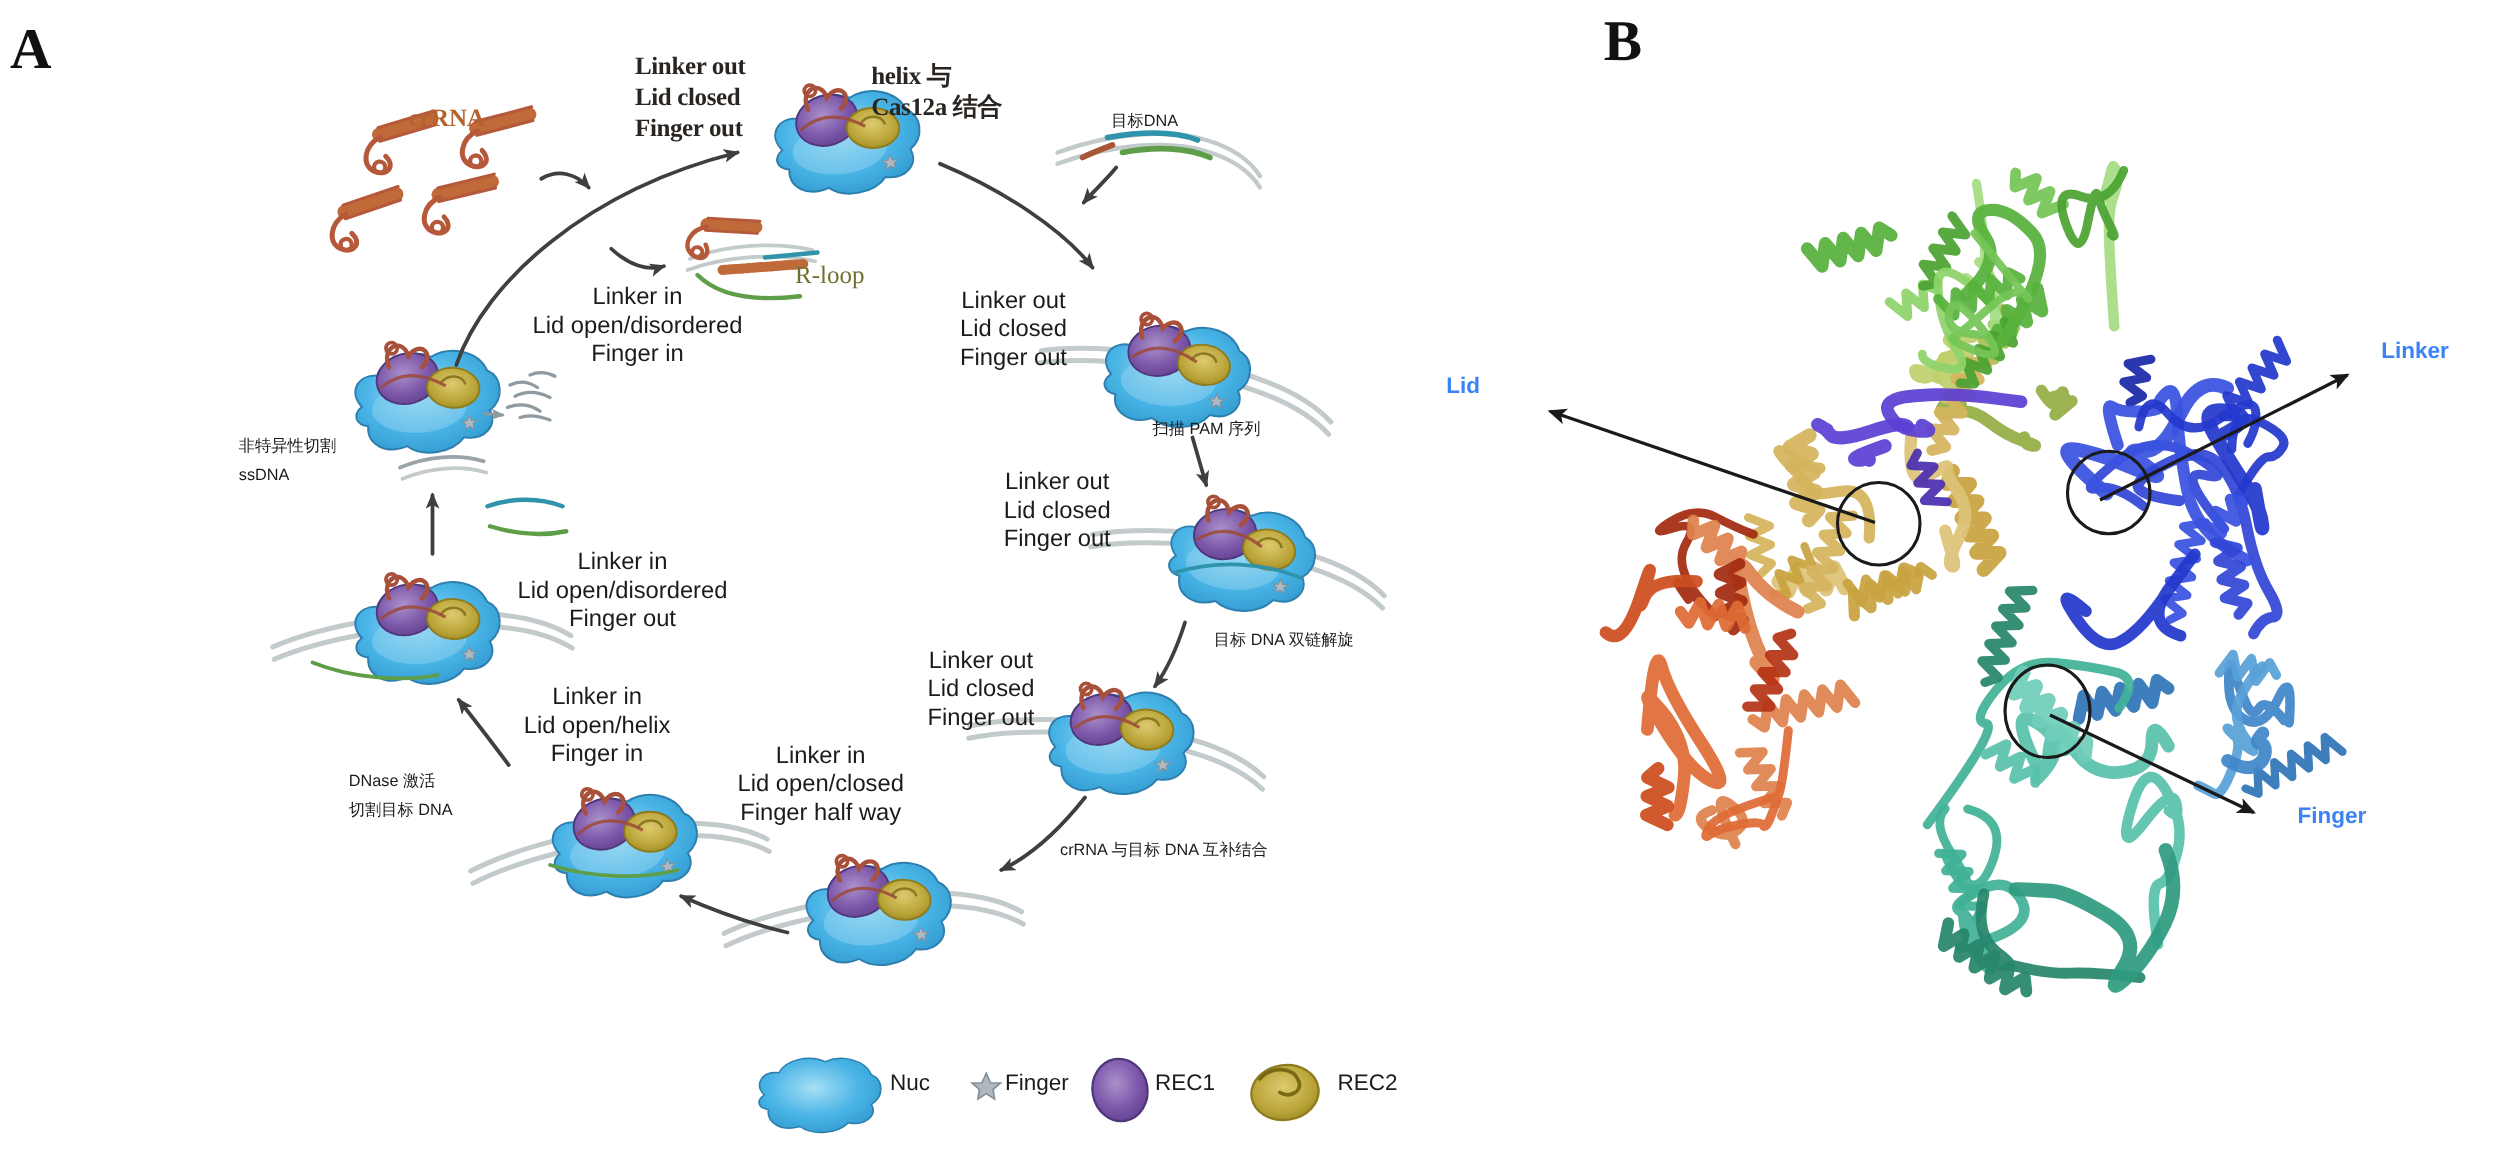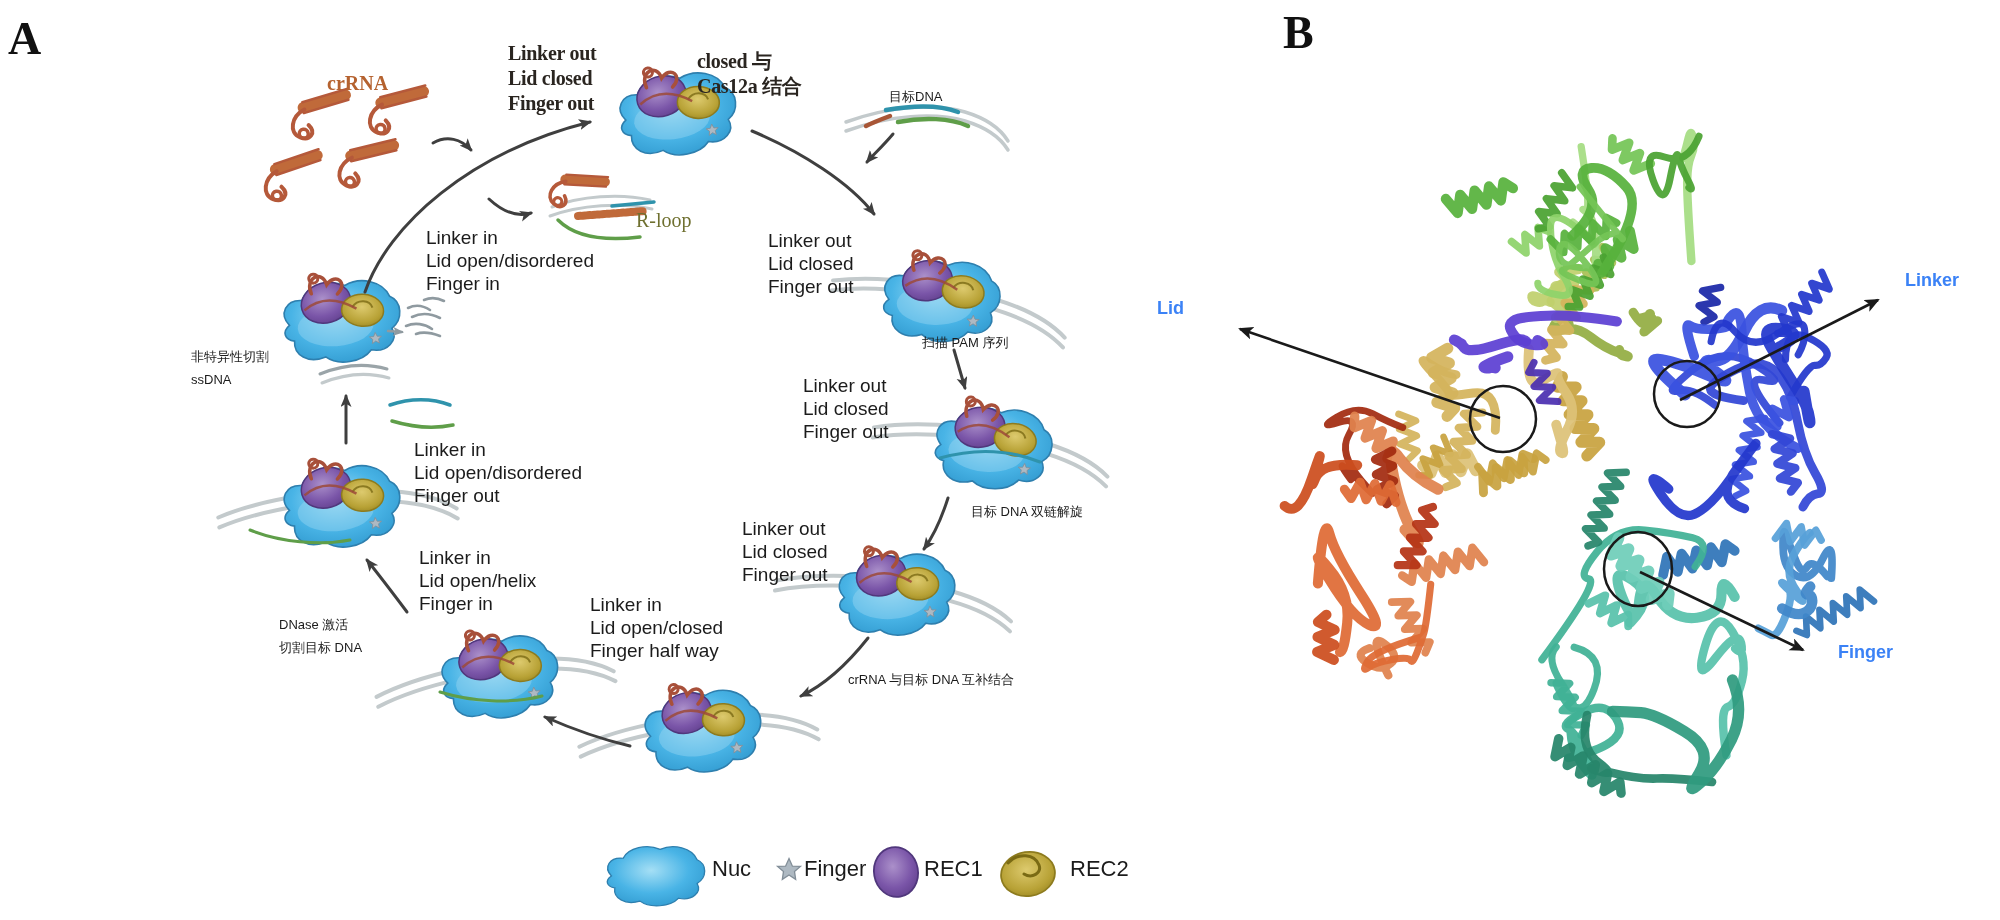--- a/index.html
+++ b/index.html
@@ -1,26 +1,26 @@
 <!DOCTYPE html>
 <html><head>
 <meta charset="utf-8">
 <style>
   html,body{margin:0;padding:0;background:#ffffff;}
   .stage{position:relative;width:2000px;height:920px;background:#ffffff;overflow:hidden;
          font-family:"Liberation Sans",sans-serif;}
   .stage svg{position:absolute;left:0;top:0;}
   .lbl{position:absolute;color:#1c1c1c;white-space:pre-line;}
   .panel-letter{font-family:"Liberation Serif",serif;font-weight:700;font-size:46px;line-height:1;color:#111;}
-  .st{font-size:19px;line-height:23px;color:#1b1b1b;}
+  .st{font-size:19px;line-height:23px;color:#1b1b1b;text-align:center;}
   .stb{font-family:"Liberation Serif",serif;font-weight:700;font-size:20px;line-height:25px;color:#2a2520;letter-spacing:-0.3px;}
   .note{font-size:13px;line-height:23px;color:#1b1b1b;}
   .crrna-lbl{font-family:"Liberation Serif",serif;font-weight:700;font-size:20px;color:#b5622f;}
   .rloop-lbl{font-family:"Liberation Serif",serif;font-weight:400;font-size:20px;color:#6f7030;}
-  .leg{font-size:22px;color:#1b1b1b;}
+  .leg{font-size:18px;color:#1b1b1b;}
   .banno{font-size:18px;font-weight:700;color:#3b82f6;}
 </style>
 </head>
 <body>
 
 <div class="stage">
 
 <svg width="2000" height="920" viewBox="0 0 2000 920">
   <defs>
     <radialGradient id="gNuc" cx="45%" cy="40%" r="70%">
@@ -250,27 +250,27 @@
       <path d="M1500,418 L1240,329" stroke-width="2.6" marker-end="url(#ahb)"></path>
       <path d="M1680,400 L1878,300" stroke-width="2.6" marker-end="url(#ahb)"></path>
       <path d="M1640,572 L1803,650" stroke-width="2.6" marker-end="url(#ahb)"></path>
     </g>
   </g>
 </svg>
 
 <div class="lbl panel-letter" style="left:8px;top:16px">A</div>
 <div class="lbl panel-letter" style="left:1283px;top:10px">B</div>
 
-<div class="lbl crrna-lbl" style="left:327px;top:72px">crRNA</div>
+<div class="lbl crrna-lbl" style="left:327px;top:84px">crRNA</div>
 <div class="lbl rloop-lbl" style="left:636px;top:209px">R-loop</div>
 
 <div class="lbl stb" style="left:508px;top:41px">Linker out
 Lid closed
 Finger out</div>
-<div class="lbl stb" style="left:697px;top:49px">closed 与
+<div class="lbl stb" style="left:697px;top:49px">helix 与
 Cas12a 结合</div>
 <div class="lbl note" style="left:889px;top:85px">目标DNA</div>
 
 <div class="lbl st" style="left:768px;top:229px">Linker out
 Lid closed
 Finger out</div>
 <div class="lbl note" style="left:922px;top:331px">扫描 PAM 序列</div>
 <div class="lbl st" style="left:803px;top:374px">Linker out
 Lid closed
 Finger out</div>

